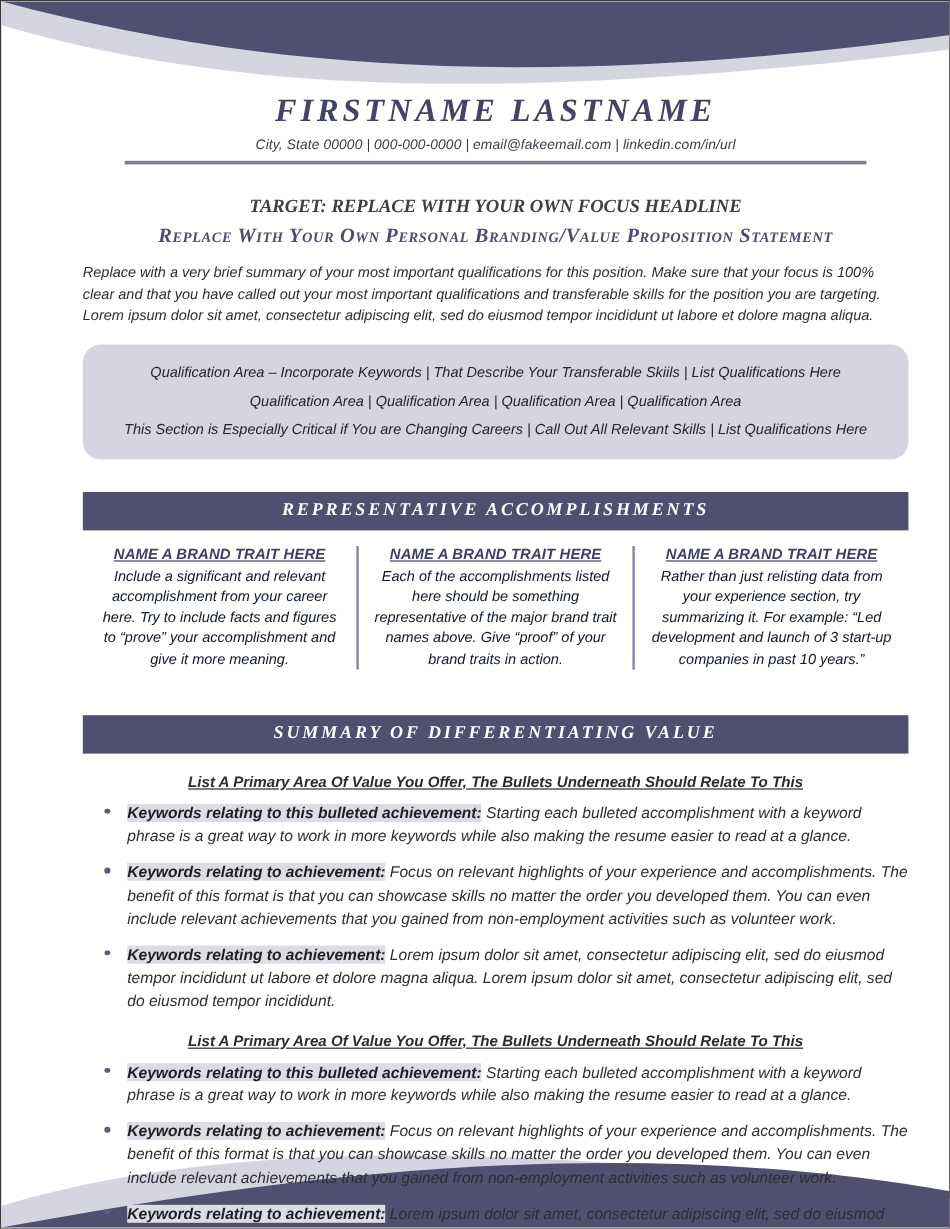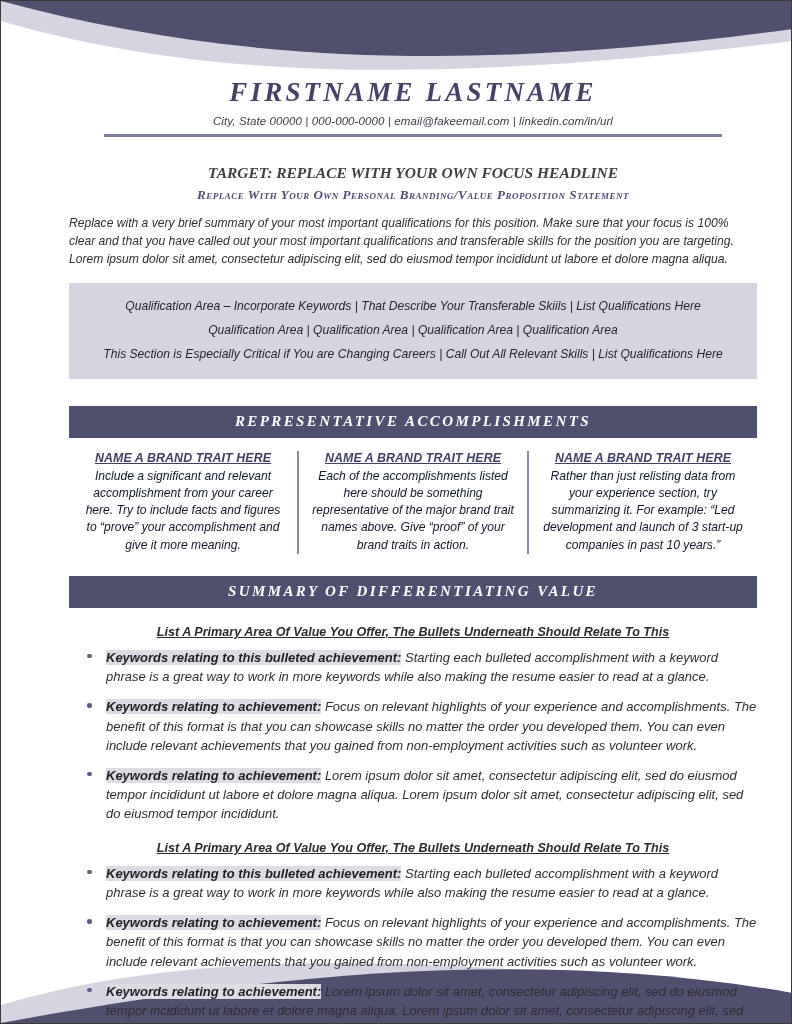--- a/index.html
+++ b/index.html
@@ -68,39 +68,40 @@
     text-align: center;
     font-family: "Liberation Serif", serif;
     font-size: 15.5px;
     font-weight: bold;
     color: #404040;
   }
   .branding-line {
     margin-top: 5px;
     text-align: center;
     font-family: "Liberation Serif", serif;
-    font-size: 13px;
+    font-size: 17px;
     font-weight: bold;
     font-variant: small-caps;
     letter-spacing: 0.5px;
     color: #4c4c70;
   }
   .summary-para {
     margin-top: 11px;
     font-size: 12.1px;
     line-height: 1.5;
     color: #2d2d33;
     text-align: left;
   }
 
   
   .quals {
     margin-top: 15px;
     background: #d4d5e0;
     padding: 11px 14px 12px 14px;
+    border-radius: 15px;
   }
   .quals-line {
     text-align: center;
     font-size: 12.1px;
     line-height: 1.42;
     color: #24242b;
     padding: 3.5px 0;
   }
 
   
@@ -108,21 +109,21 @@
     background: #4f4f70;
     color: #ffffff;
     text-align: center;
     font-family: "Liberation Serif", serif;
     font-size: 15px;
     font-weight: bold;
     letter-spacing: 2.4px;
     padding: 7px 0 8px 0;
   }
   .bar-accomplishments { margin-top: 27px; }
-  .bar-summary { margin-top: 22px; text-align: center; }
+  .bar-summary { margin-top: 38px; text-align: center; }
 
   
   .traits {
     display: flex;
     margin-top: 13px;
   }
   .trait-col {
     flex: 1 1 0;
     padding: 0 12px;
     text-align: center;

